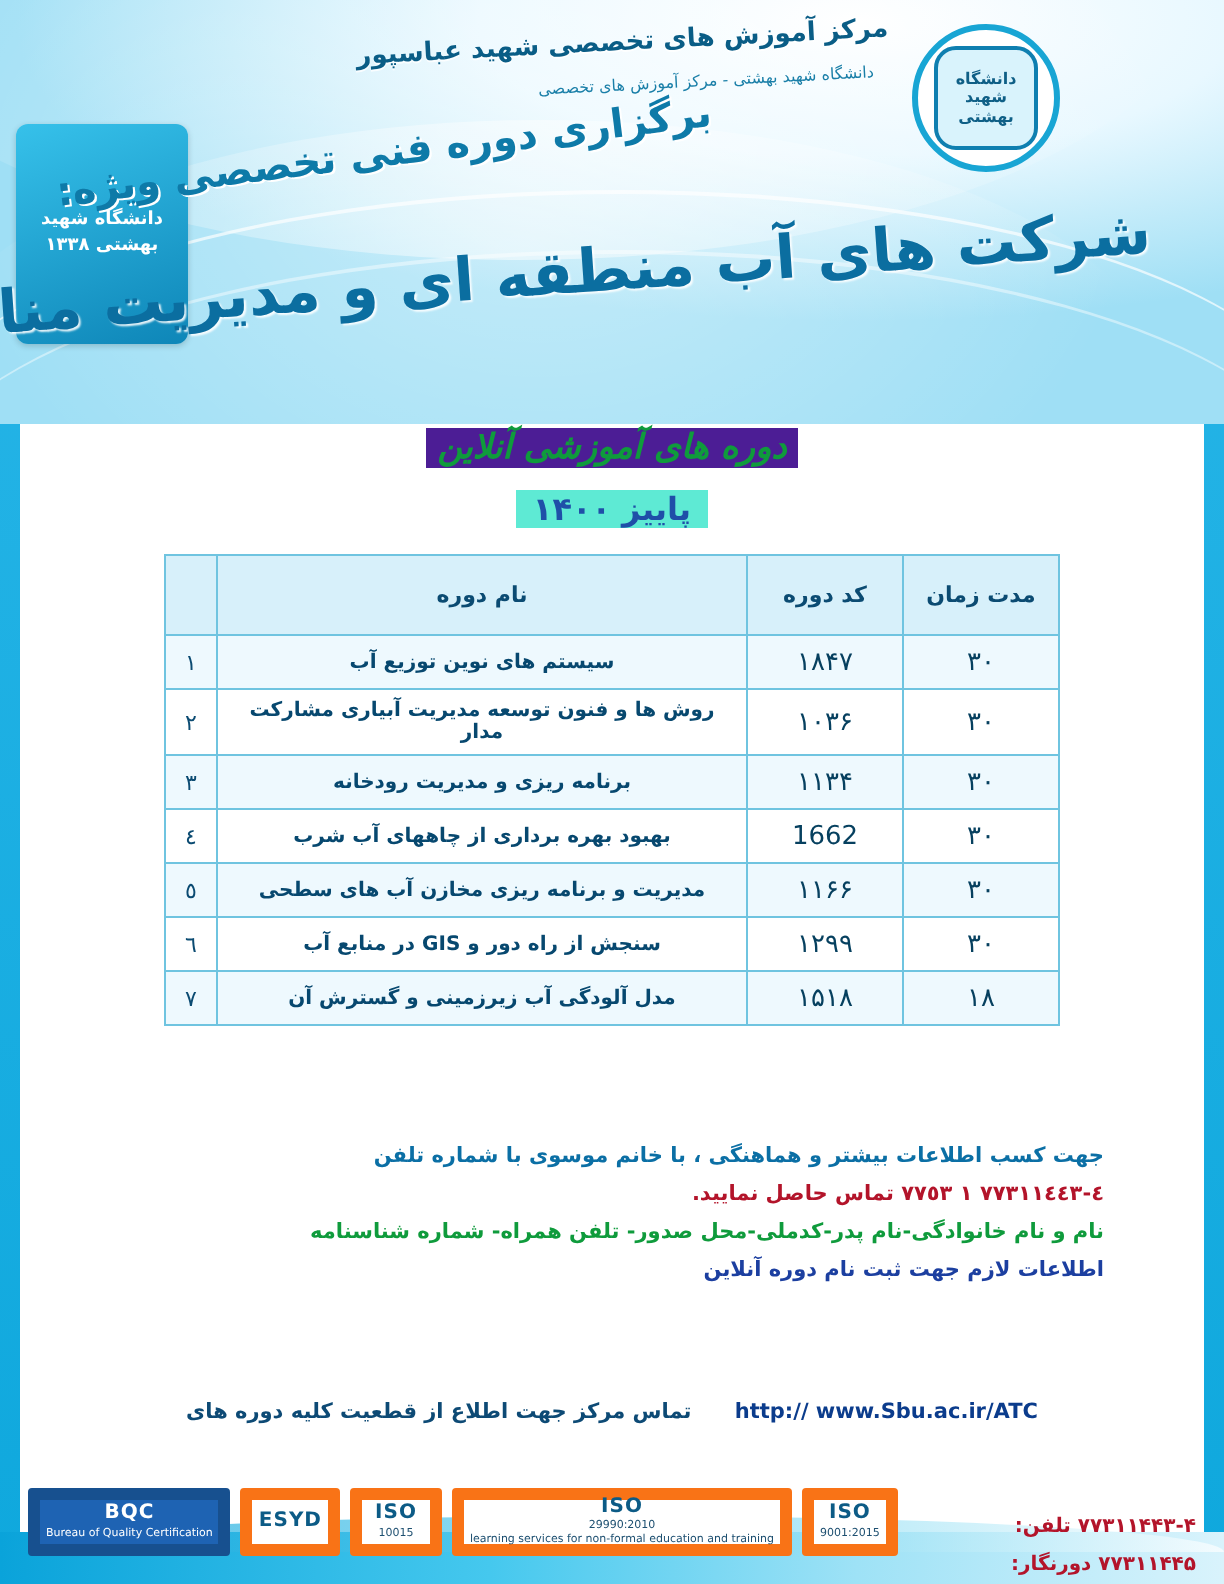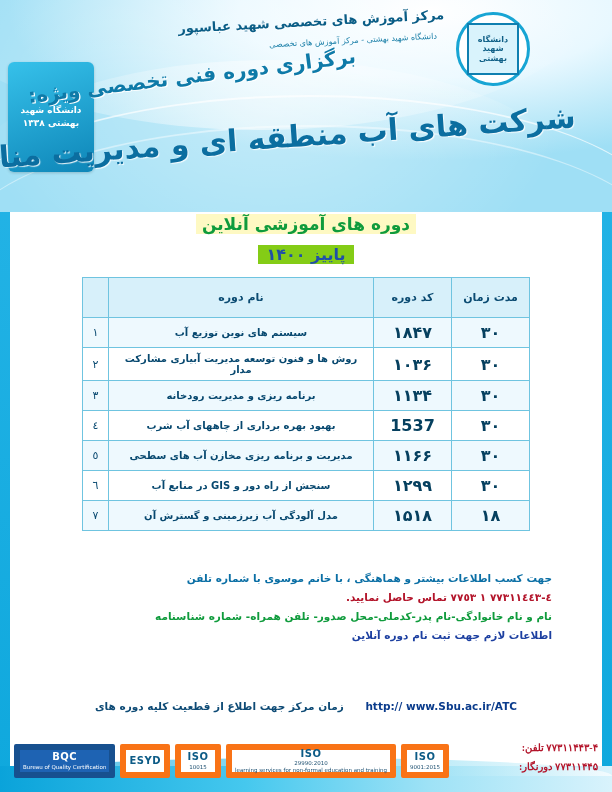--- a/index.html
+++ b/index.html
@@ -104,21 +104,21 @@
   }
   .seal .ring {
     position: absolute; inset: 0;
     border: 3px solid #18a5d4;
     border-radius: 50%;
     background: #ffffff;
   }
   .seal .inner {
     position: absolute; inset: 11px;
     border: 2px solid #0f7fb0;
-    border-radius: 0;
+    border-radius: 11px;
     background: #d9f3fc;
     display: flex; align-items: center; justify-content: center;
     font-size: 8px; color: #0f5f86; text-align: center; line-height: 1.2;
     font-weight: bold;
   }
 
   .org-title {
     position: absolute;
     right: 168px;
     top: 14px;
@@ -165,34 +165,35 @@
   .h-green {
     position: absolute;
     left: 0; right: 0;
     top: 214px;
     text-align: center;
     font-size: 17px;
     font-weight: bold;
     color: #0f9b3c;
   }
   .h-green .hl {
-    background: #fef9c3;
+    background: #4c1d95;
     padding: 0 6px;
+    font-style: italic;
   }
   .h-season {
     position: absolute;
     left: 0; right: 0;
     top: 245px;
     text-align: center;
     font-size: 16px;
     font-weight: bold;
     color: #1f4fa8;
   }
   .h-season .hl {
-    background: #84cc16;
+    background: #5eead4;
     padding: 0 8px;
   }
 
   
   .table-wrap {
     position: absolute;
     top: 277px;
     left: 82px;
     right: 82px;
   }
@@ -217,22 +218,22 @@
   tbody tr { height: 27px; }
   tbody tr:nth-child(odd) { background: #eef9fe; }
   tbody tr:nth-child(even) { background: #ffffff; }
   td.name {
     text-align: center;
     font-weight: bold;
     font-size: 10px;
     color: #07486f;
   }
   td.code, td.dur {
-    font-weight: bold;
-    font-size: 16px;
+    font-weight: normal;
+    font-size: 13px;
     color: #06405f;
   }
   td.row-no {
     font-size: 11px;
     color: #0b4b72;
     width: 26px;
   }
   col.c-no { width: 26px; }
   col.c-name { width: auto; }
   col.c-code { width: 78px; }
@@ -332,28 +333,27 @@
   .cert.bqc {
     background: #1e63b3;
     color: #ffffff;
     border-color: #17508f;
   }
   .cert.bqc .big { color: #ffffff; }
 
   .phones {
     position: absolute;
     right: 14px;
-    bottom: 16px;
+    bottom: 0;
     text-align: right;
     font-size: 10px;
     font-weight: bold;
     color: #b3142a;
     line-height: 1.9;
     direction: rtl;
-    font-family: Liberation Serif, serif;
   }
   .phones .num { direction: ltr; display: inline-block; }
 </style>
 </head>
 <body>
 
 <div class="page">
 
   <div class="edge-left"></div>
   <div class="edge-right"></div>
@@ -418,21 +418,21 @@
           <td class="row-no">۲</td>
         </tr>
         <tr>
           <td class="dur">۳۰</td>
           <td class="code">۱۱۳۴</td>
           <td class="name">برنامه ریزی و مدیریت رودخانه</td>
           <td class="row-no">۳</td>
         </tr>
         <tr>
           <td class="dur">۳۰</td>
-          <td class="code">1537</td>
+          <td class="code">1662</td>
           <td class="name">بهبود بهره برداری از چاههای آب شرب</td>
           <td class="row-no">٤</td>
         </tr>
         <tr>
           <td class="dur">۳۰</td>
           <td class="code">۱۱۶۶</td>
           <td class="name">مدیریت و برنامه ریزی مخازن آب های سطحی</td>
           <td class="row-no">٥</td>
         </tr>
         <tr>
@@ -453,21 +453,21 @@
 
   <div class="info">
     <div class="line">جهت کسب اطلاعات بیشتر و هماهنگی ، با خانم موسوی  با شماره تلفن</div>
     <div class="line red">٤-٧٧٣١١٤٤٣ ١ ٧٧٥٣ تماس حاصل نمایید.</div>
     <div class="line green">نام و نام خانوادگی-نام پدر-کدملی-محل صدور- تلفن همراه- شماره شناسنامه</div>
     <div class="line blue2">اطلاعات لازم جهت ثبت نام دوره آنلاین</div>
   </div>
 
   <div class="site">
     <span class="url">http:// www.Sbu.ac.ir/ATC</span>
-    <span>زمان مرکز جهت اطلاع از قطعیت کلیه دوره های</span>
+    <span>تماس مرکز جهت اطلاع از قطعیت کلیه دوره های</span>
   </div>
 
   <div class="footer">
     <div class="footer-band"></div>
 
     <div class="certs">
       <div class="cert">
         <span class="big">ISO</span>
         <span>9001:2015</span>
       </div>

